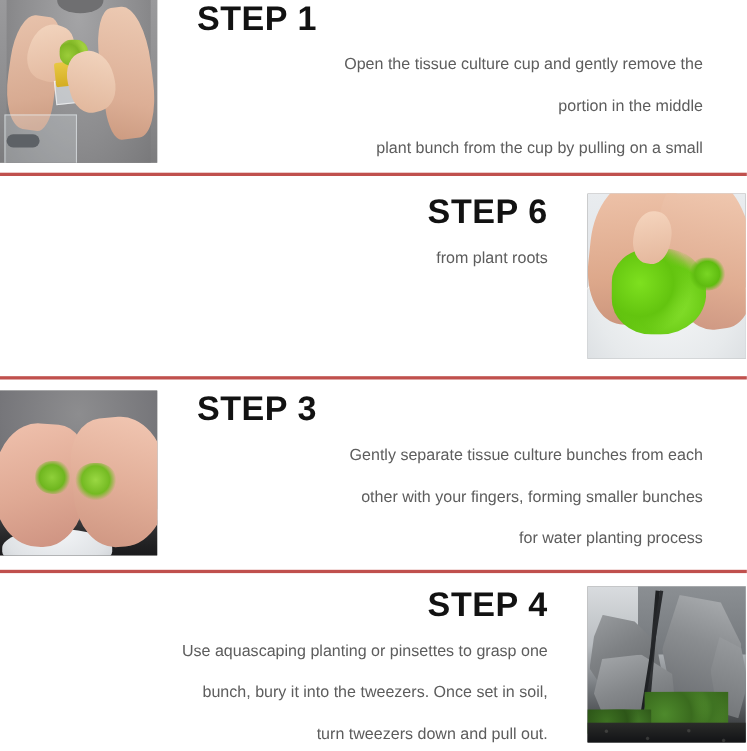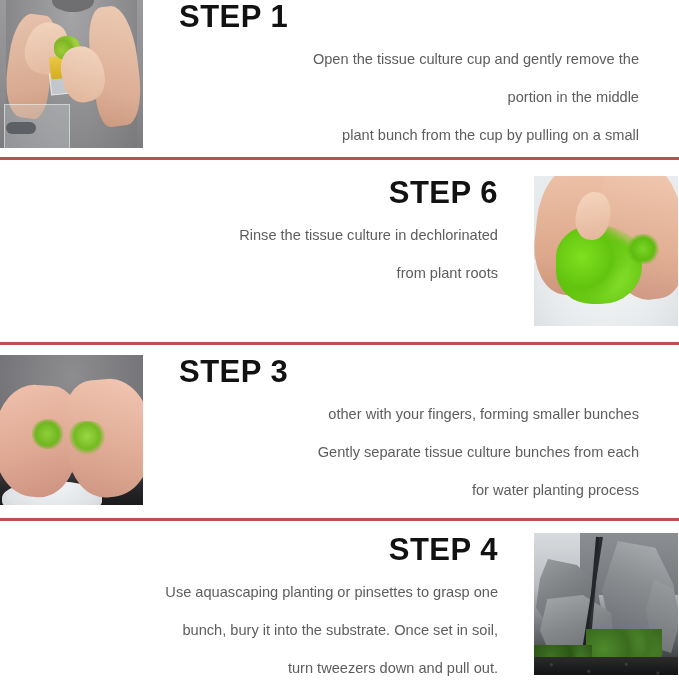--- a/index.html
+++ b/index.html
@@ -364,21 +364,20 @@
       <div class="ph2-handA"></div>
       <div class="ph2-handB"></div>
       <div class="ph2-plant"></div>
       <div class="ph2-plant2"></div>
       <div class="ph2-thumb"></div>
     </div>
 
     <div class="step-text align-right">
       <div class="step-title">STEP 6</div>
       <div class="step-body">
-        <span class="bline">Rinse the tissue culture in dechlorinated</span>
         <span class="bline">from plant roots</span>
       </div>
     </div>
   </div>
 
   <div class="divider" id="divider-2"></div>
 
   <div class="step-row" id="step-row-3">
 
     <div class="photo left" title="Two hands pulling a green plant bunch apart into smaller bunches">
@@ -388,22 +387,22 @@
       <div class="ph3-bowl"></div>
       <div class="ph3-handL"></div>
       <div class="ph3-handR"></div>
       <div class="ph3-plantL"></div>
       <div class="ph3-plantR"></div>
     </div>
 
     <div class="step-text align-left">
       <div class="step-title">STEP 3</div>
       <div class="step-body">
+        <span class="bline">Gently separate tissue culture bunches from each</span>
         <span class="bline">other with your fingers, forming smaller bunches</span>
-        <span class="bline">Gently separate tissue culture bunches from each</span>
         <span class="bline">for water planting process</span>
       </div>
     </div>
   </div>
 
   <div class="divider" id="divider-3"></div>
 
   <div class="step-row" id="step-row-4">
 
     <div class="photo right" title="Aquascape with gray rocks and dark substrate, tweezers planting green plants">
@@ -417,19 +416,19 @@
       <div class="ph4-tweezer2"></div>
       <div class="ph4-plants"></div>
       <div class="ph4-plantsL"></div>
       <div class="ph4-soil"></div>
     </div>
 
     <div class="step-text align-right">
       <div class="step-title">STEP 4</div>
       <div class="step-body">
         <span class="bline">Use aquascaping planting or pinsettes to grasp one</span>
-        <span class="bline">bunch, bury it into the substrate. Once set in soil,</span>
+        <span class="bline">bunch, bury it into the tweezers. Once set in soil,</span>
         <span class="bline">turn tweezers down and pull out.</span>
       </div>
     </div>
   </div>
 
 </div>
 
 </body></html>

